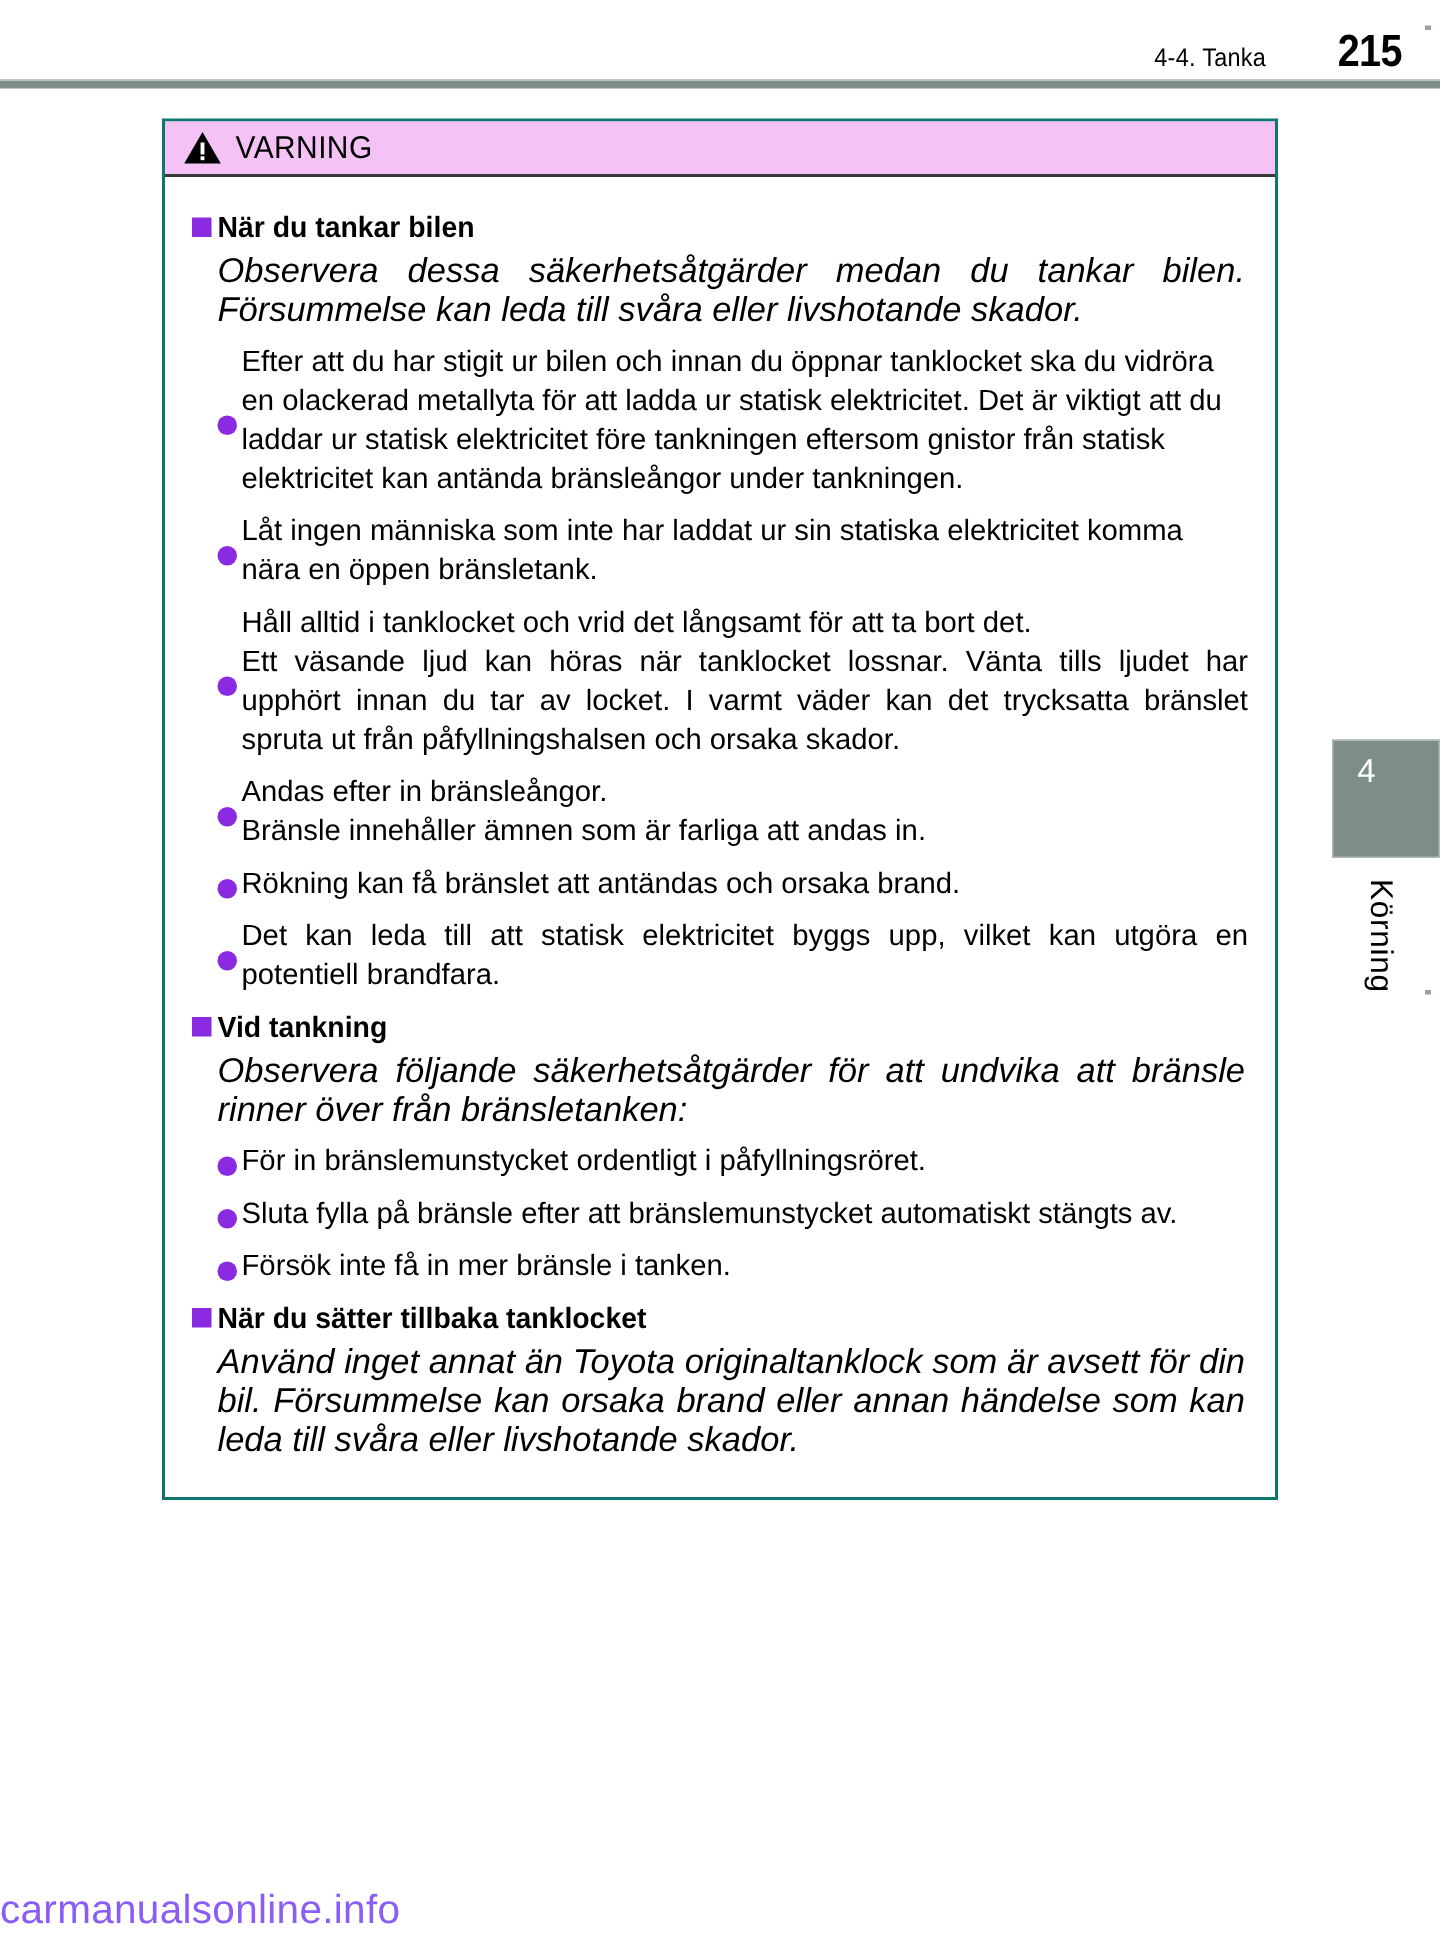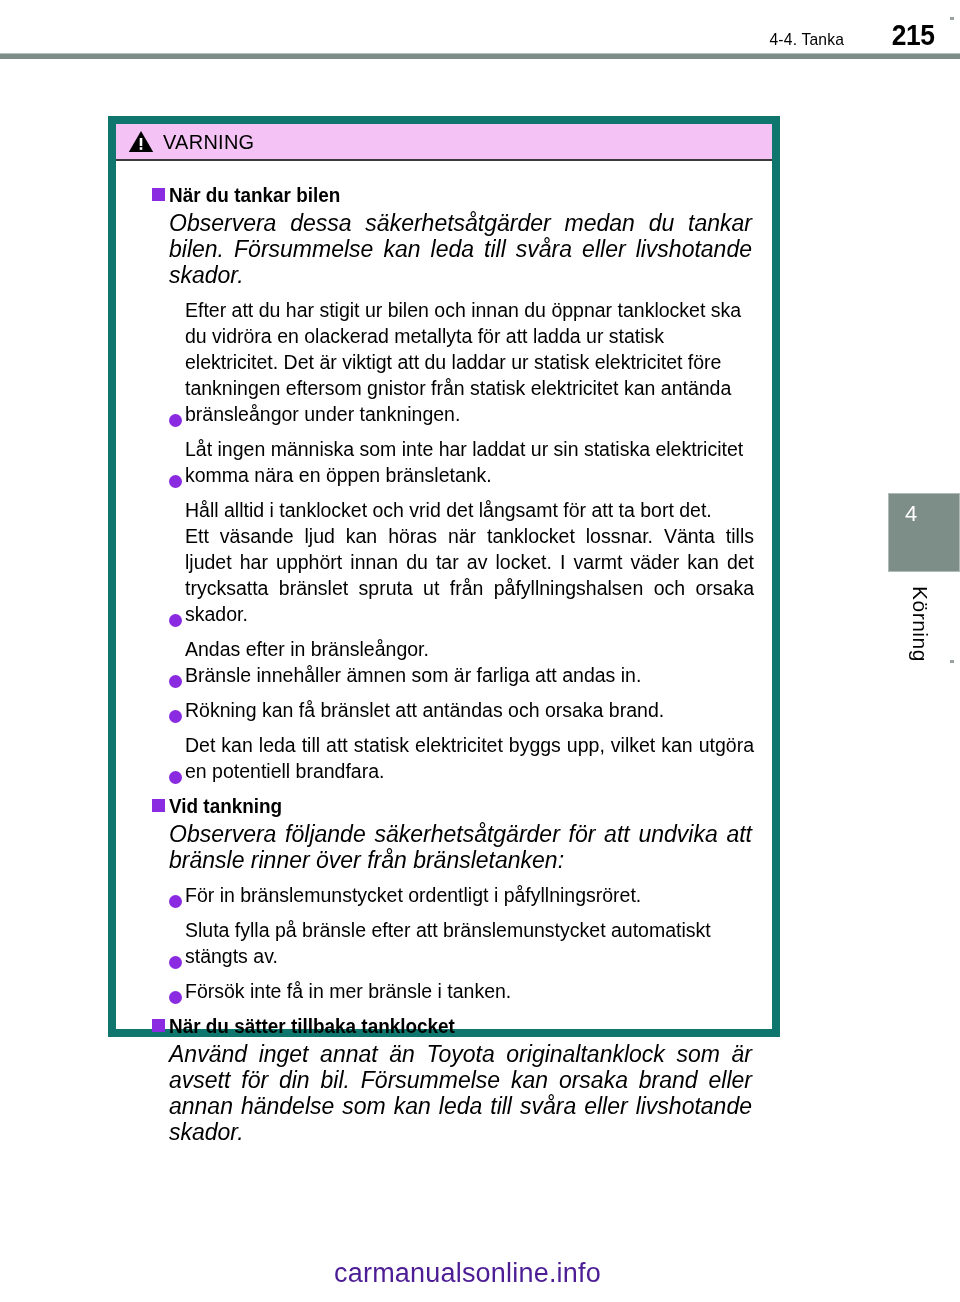--- a/index.html
+++ b/index.html
@@ -90,26 +90,25 @@
     writing-mode: vertical-rl;
     text-orientation: mixed;
     letter-spacing: 0.5px;
   }
 
   
   .warning-panel {
     position: absolute;
     left: 108px;
     top: 79px;
-    width: 672px;
+    width: 744px;
     height: 921px;
     box-sizing: border-box;
-    border: 8px solid #0f766e;
+    border: 2px solid #0f766e;
     background: #ffffff;
-    margin-top: 37px;
   }
   .warning-head {
     height: 37px;
     background: #f4c2f4;
     border-bottom: 2px solid #3a3a3a;
     display: flex;
     align-items: center;
     padding-left: 12px;
     box-sizing: border-box;
   }
@@ -121,21 +120,21 @@
   }
   .warning-head-title {
     font-size: 21px;
     letter-spacing: 0.3px;
     color: #000;
     transform: scaleX(0.95);
     transform-origin: left center;
   }
 
   .warning-body {
-    padding: 12px 18px 10px 36px;
+    padding: 12px 18px 10px 18px;
     box-sizing: border-box;
   }
 
   
   .sec-head {
     display: flex;
     align-items: flex-start;
     margin: 9px 0 2px 0;
   }
   .sq-bullet {
@@ -161,21 +160,21 @@
     text-align: justify;
     text-justify: inter-word;
     margin: 2px 0 6px 17px;
     padding-right: 2px;
     font-style: italic;
   }
 
   
   .item {
     display: flex;
-    align-items: flex-end;
+    align-items: center;
     margin: 9px 0 0 17px;
   }
   .rd-bullet {
     width: 13px;
     height: 13px;
     border-radius: 50%;
     background: #8a2be2;
     flex: 0 0 auto;
     margin-top: 7px;
     margin-right: 3px;
@@ -191,23 +190,23 @@
     text-justify: inter-word;
   }
   .item-line.flush { text-align: left; }
 
   
   .footer-watermark {
     position: absolute;
     left: 0;
     top: 1258px;
     width: 935px;
-    text-align: center;
+    text-align: left;
     font-size: 27px;
-    color: #4c1d95;
+    color: #8b5cf6;
     letter-spacing: 0.2px;
   }
   .edge-tick {
     position: absolute;
     background: #9aa3a0;
   }
 </style>
 </head>
 <body>
 

